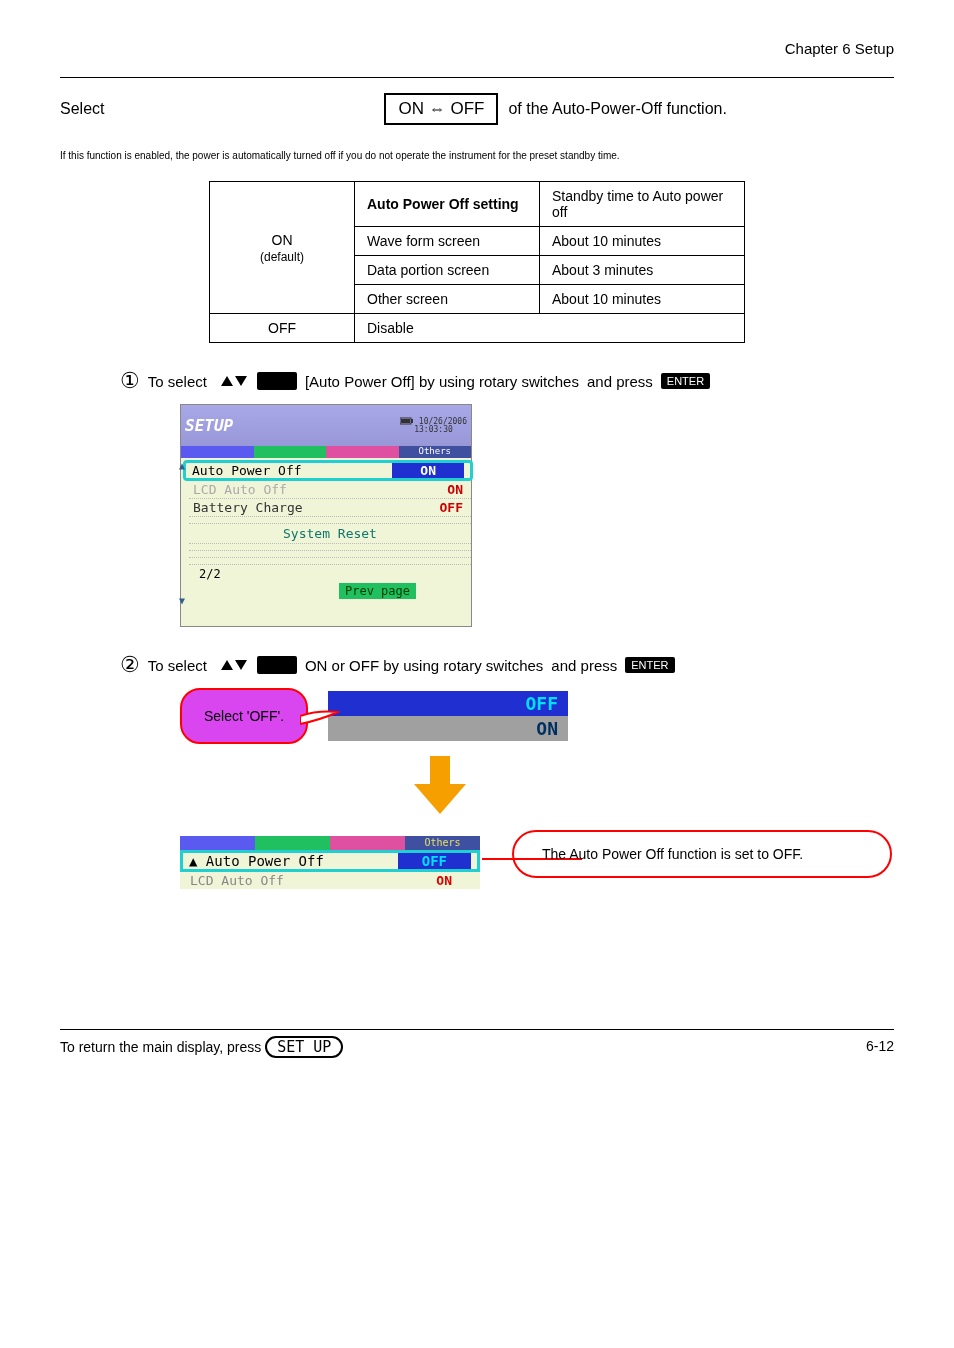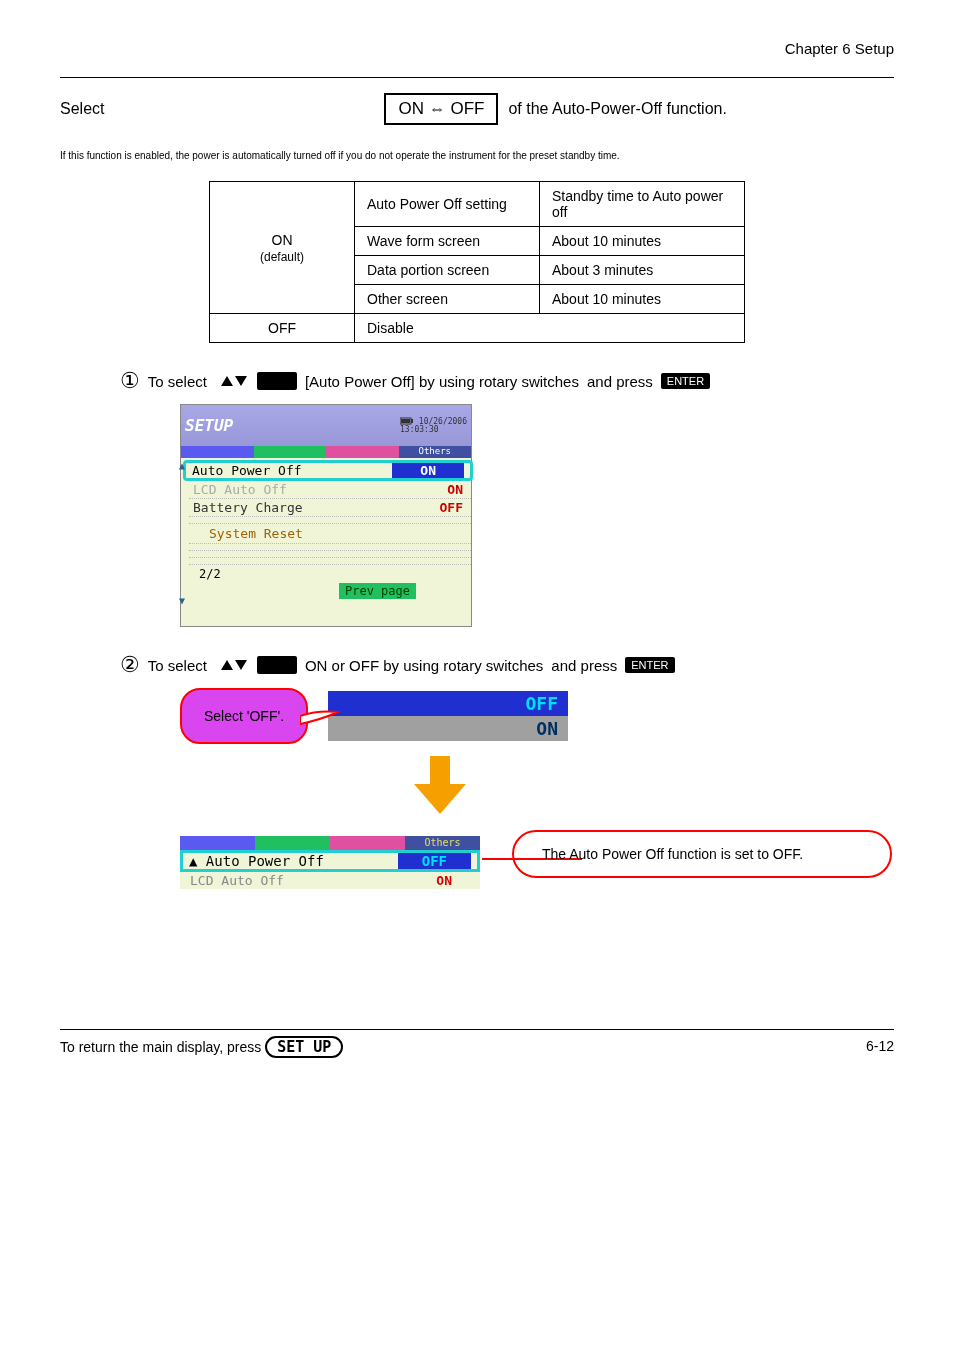--- a/index.html
+++ b/index.html
@@ -87,21 +87,21 @@
   }
   .screen1 .titlebar-left {
     font-style: italic;
     font-weight: bold;
     color: #fff;
     font-size: 16px;
   }
   .screen1 .titlebar-right {
     font-size: 8px;
     color: #333;
-    text-align: left;
+    text-align: center;
     line-height: 1;
   }
   .screen1 .tabrow {
     display: flex;
     height: 12px;
   }
   .screen1 .tab { flex: 1; }
   .tab-blue { background: #5a5af0; }
   .tab-green { background: #20c060; }
   .tab-mag  { background: #e050a0; }
@@ -131,21 +131,21 @@
     align-items: center;
     padding: 0 6px 0 6px;
   }
   .sel-val {
     background: #2030d0;
     color: #fff;
     font-weight: bold;
     padding: 0 28px;
     font-size: 13px;
   }
-  .sysreset { color: #a16207; font-size: 13px; text-align: left; padding: 2px 20px; border-bottom:1px dotted #bbb;}
+  .sysreset { color: #0f766e; font-size: 13px; text-align: center; padding: 2px 20px; border-bottom:1px dotted #bbb;}
   .pageno { text-align: left; font-size: 12px; padding: 2px 10px; }
   .prevpage {
     background: #20c060;
     color: #004000;
     font-size: 12px;
     display: inline-block;
     padding: 1px 6px;
     margin-left: 150px;
   }
   .scroll-arrow {
@@ -261,21 +261,21 @@
     margin-top: 140px;
     padding-top: 8px;
     display: flex;
     justify-content: space-between;
     font-size: 14px;
   }
   .setup-badge {
     border: 2px solid #000;
     border-radius: 12px;
     padding: 0 10px;
-    font-weight: bold;
+    font-weight: normal;
     font-family: monospace;
     font-size: 15px;
   }
 </style>
 </head>
 <body>
 
 <div class="page">
   <div style="text-align:right;font-size:15px;">Chapter 6 Setup</div>
   <div class="top-rule"></div>
@@ -288,21 +288,21 @@
       <span>ON ⇔ OFF</span>
     </span>
     <span>of the Auto-Power-Off function.</span>
   </div>
   <div style="margin:25px 0 4px 0;font-size:10px;max-width:760px;">If this function is enabled, the power is automatically turned off if you do not operate the instrument for the preset standby time.</div>
 
   <table class="options-table">
     <tbody>
         <tr>
       <td rowspan="4" style="width:120px;text-align:center;">ON<br><span style="font-size:12px;">(default)</span></td>
-      <td style="width:160px;font-weight:normal;">Auto Power Off setting</td>
+      <td style="width:160px;font-weight:bold;">Auto Power Off setting</td>
       <td style="width:180px;">Standby time to Auto power off</td>
     </tr>
     <tr>
           <td>Wave form screen</td>
           <td>About 10 minutes</td>
         </tr>
     <tr>
           <td>Data portion screen</td>
           <td>About 3 minutes</td>
         </tr>

